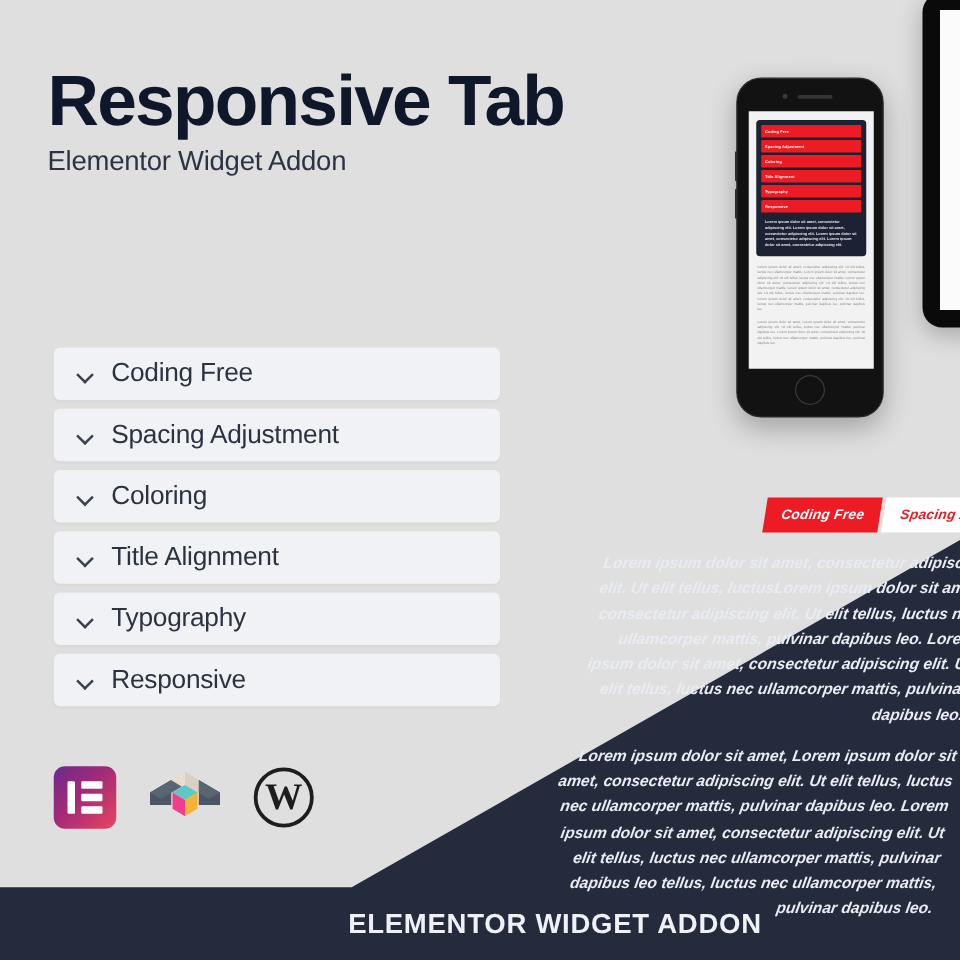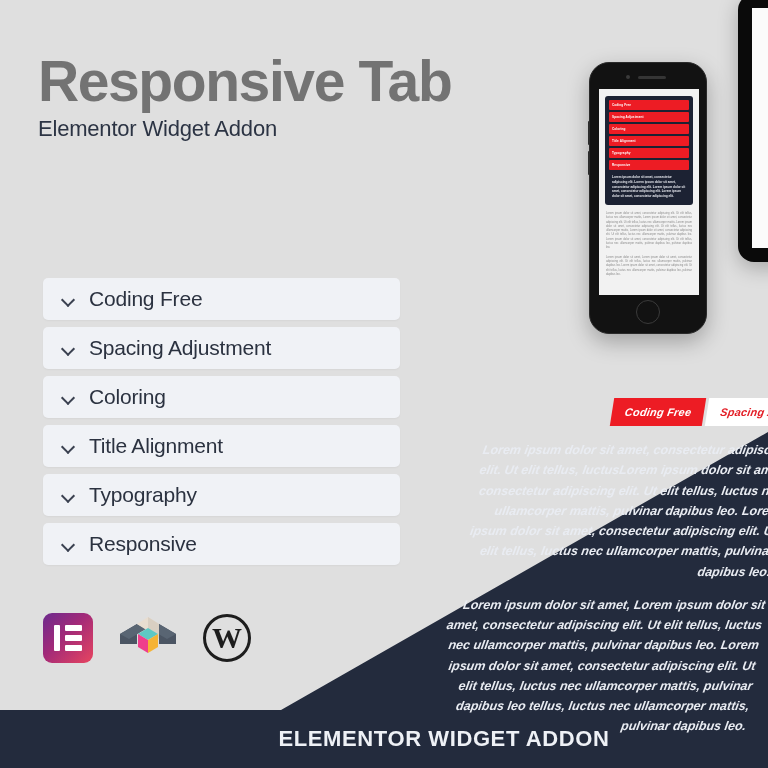--- a/index.html
+++ b/index.html
@@ -26,21 +26,21 @@
   .footer-title {
     position:absolute; bottom:0; right:0; width:768px; height:58px;
     display:flex; align-items:center; justify-content:center;
     color:#eef1f6; font-size:22px; font-weight:bold; letter-spacing:.6px;
     z-index:6; padding-left:120px;
   }
 
   
   .headline-wrap { position:absolute; left:38px; top:52px; z-index:5; }
   .headline {
-    font-size:57px; font-weight:bold; color:#737373;
+    font-size:57px; font-weight:bold; color:#0f172a;
     letter-spacing:-1.4px; line-height:1.02;text-align:center;
   }
   .subhead {
     font-size:22px; color:#2c3444; margin-top:6px; letter-spacing:-.2px;
   }
 
   
   .accordion { position:absolute; left:43px; top:278px; width:357px; z-index:5; }
   .acc-item {
     height:42px; background:#f0f2f6; border-radius:5px;

